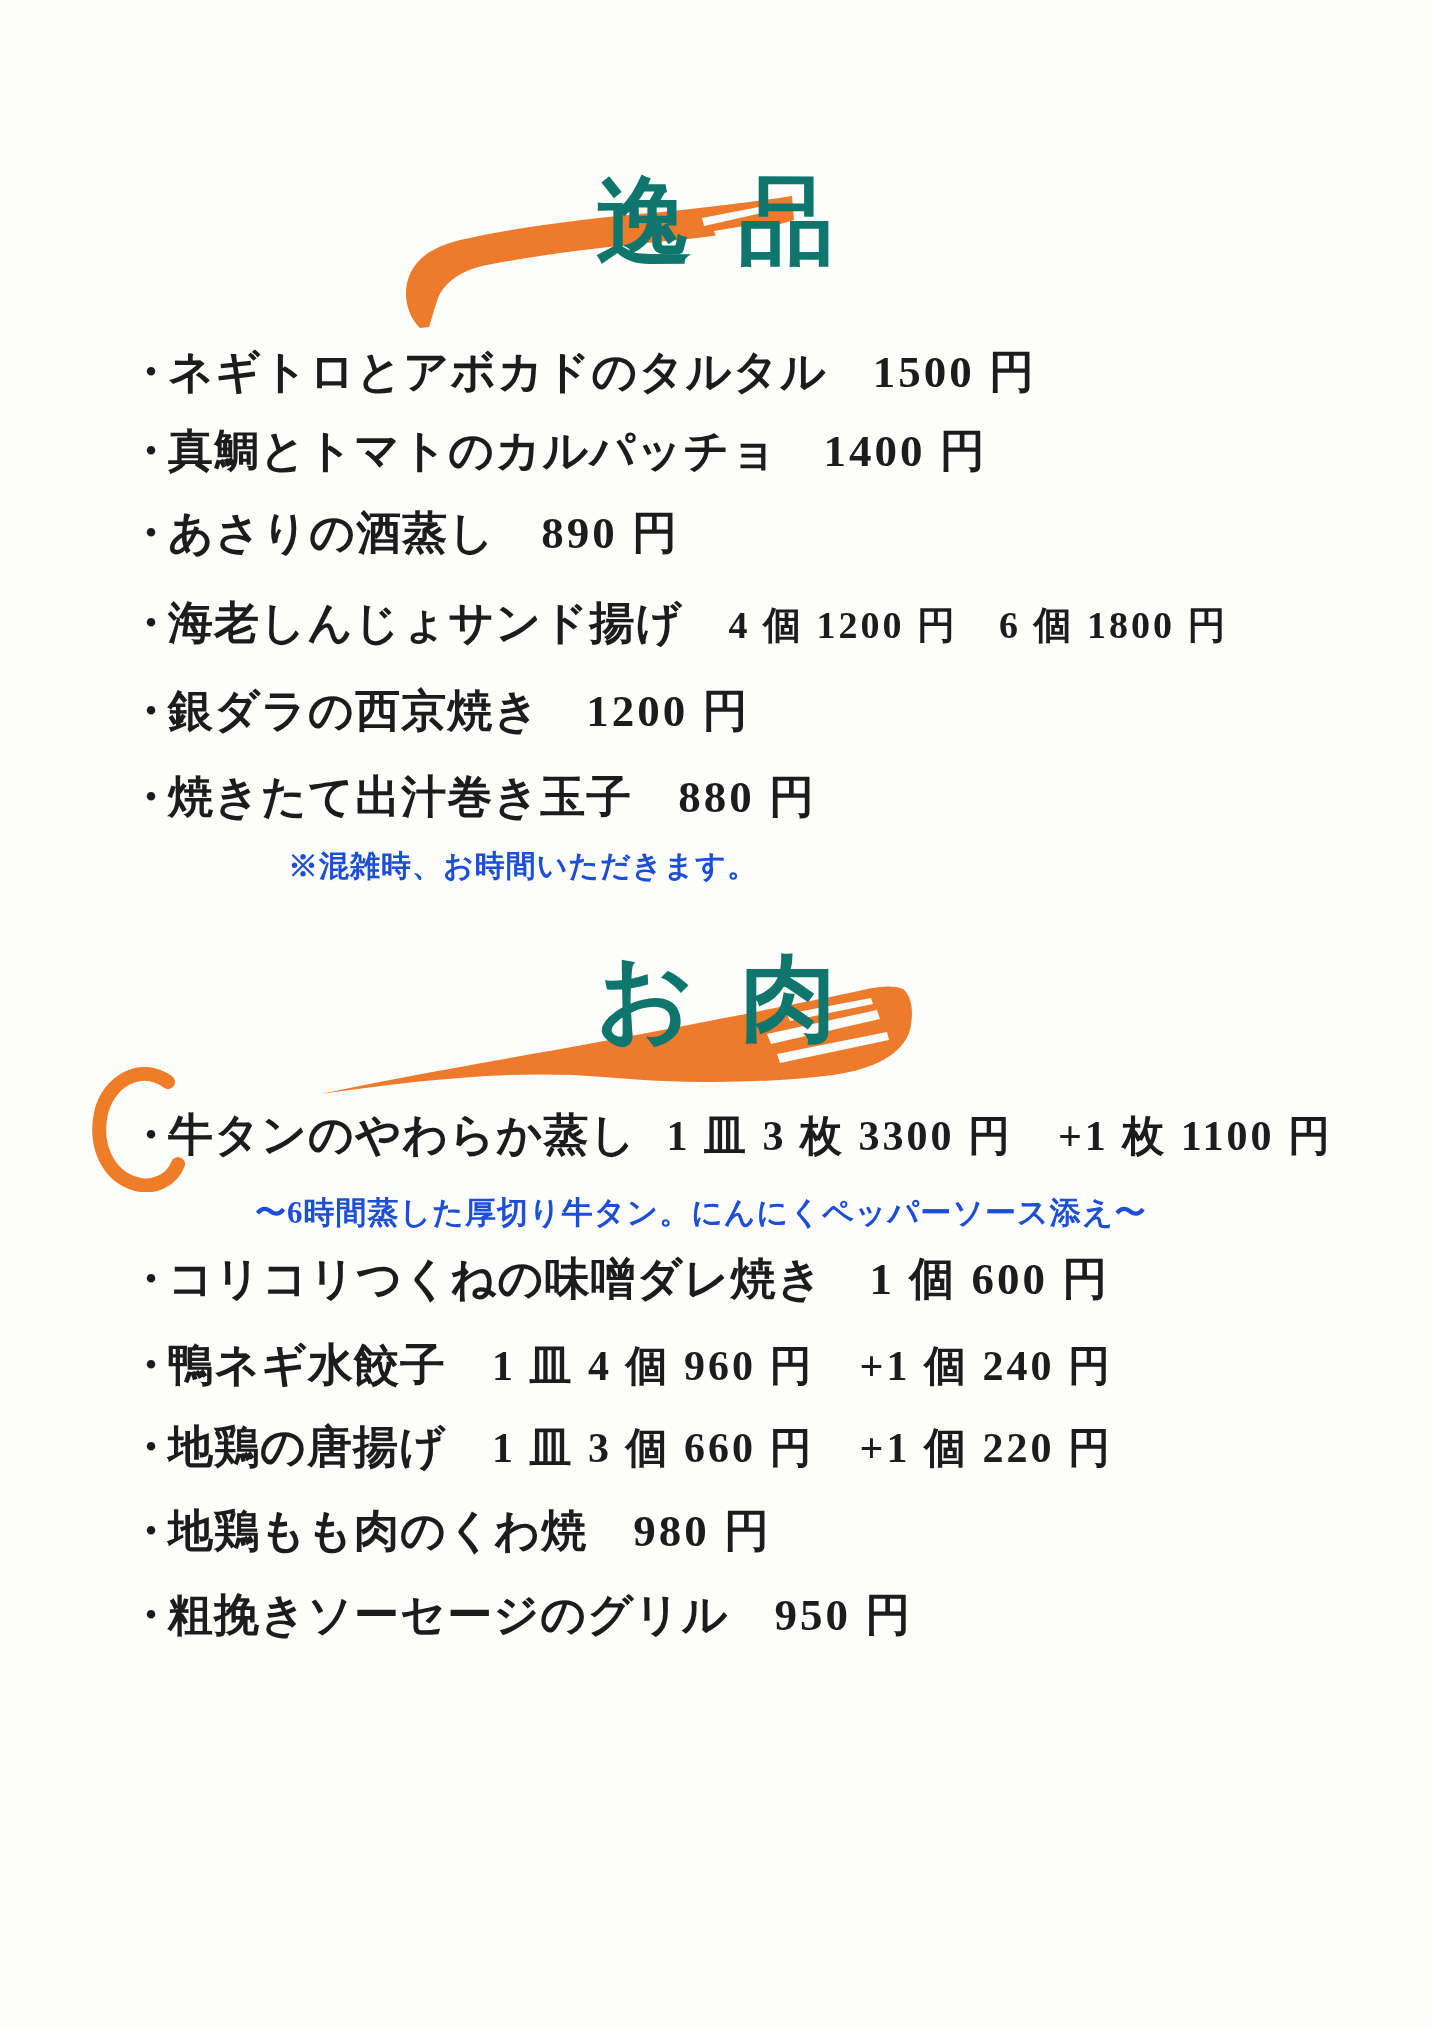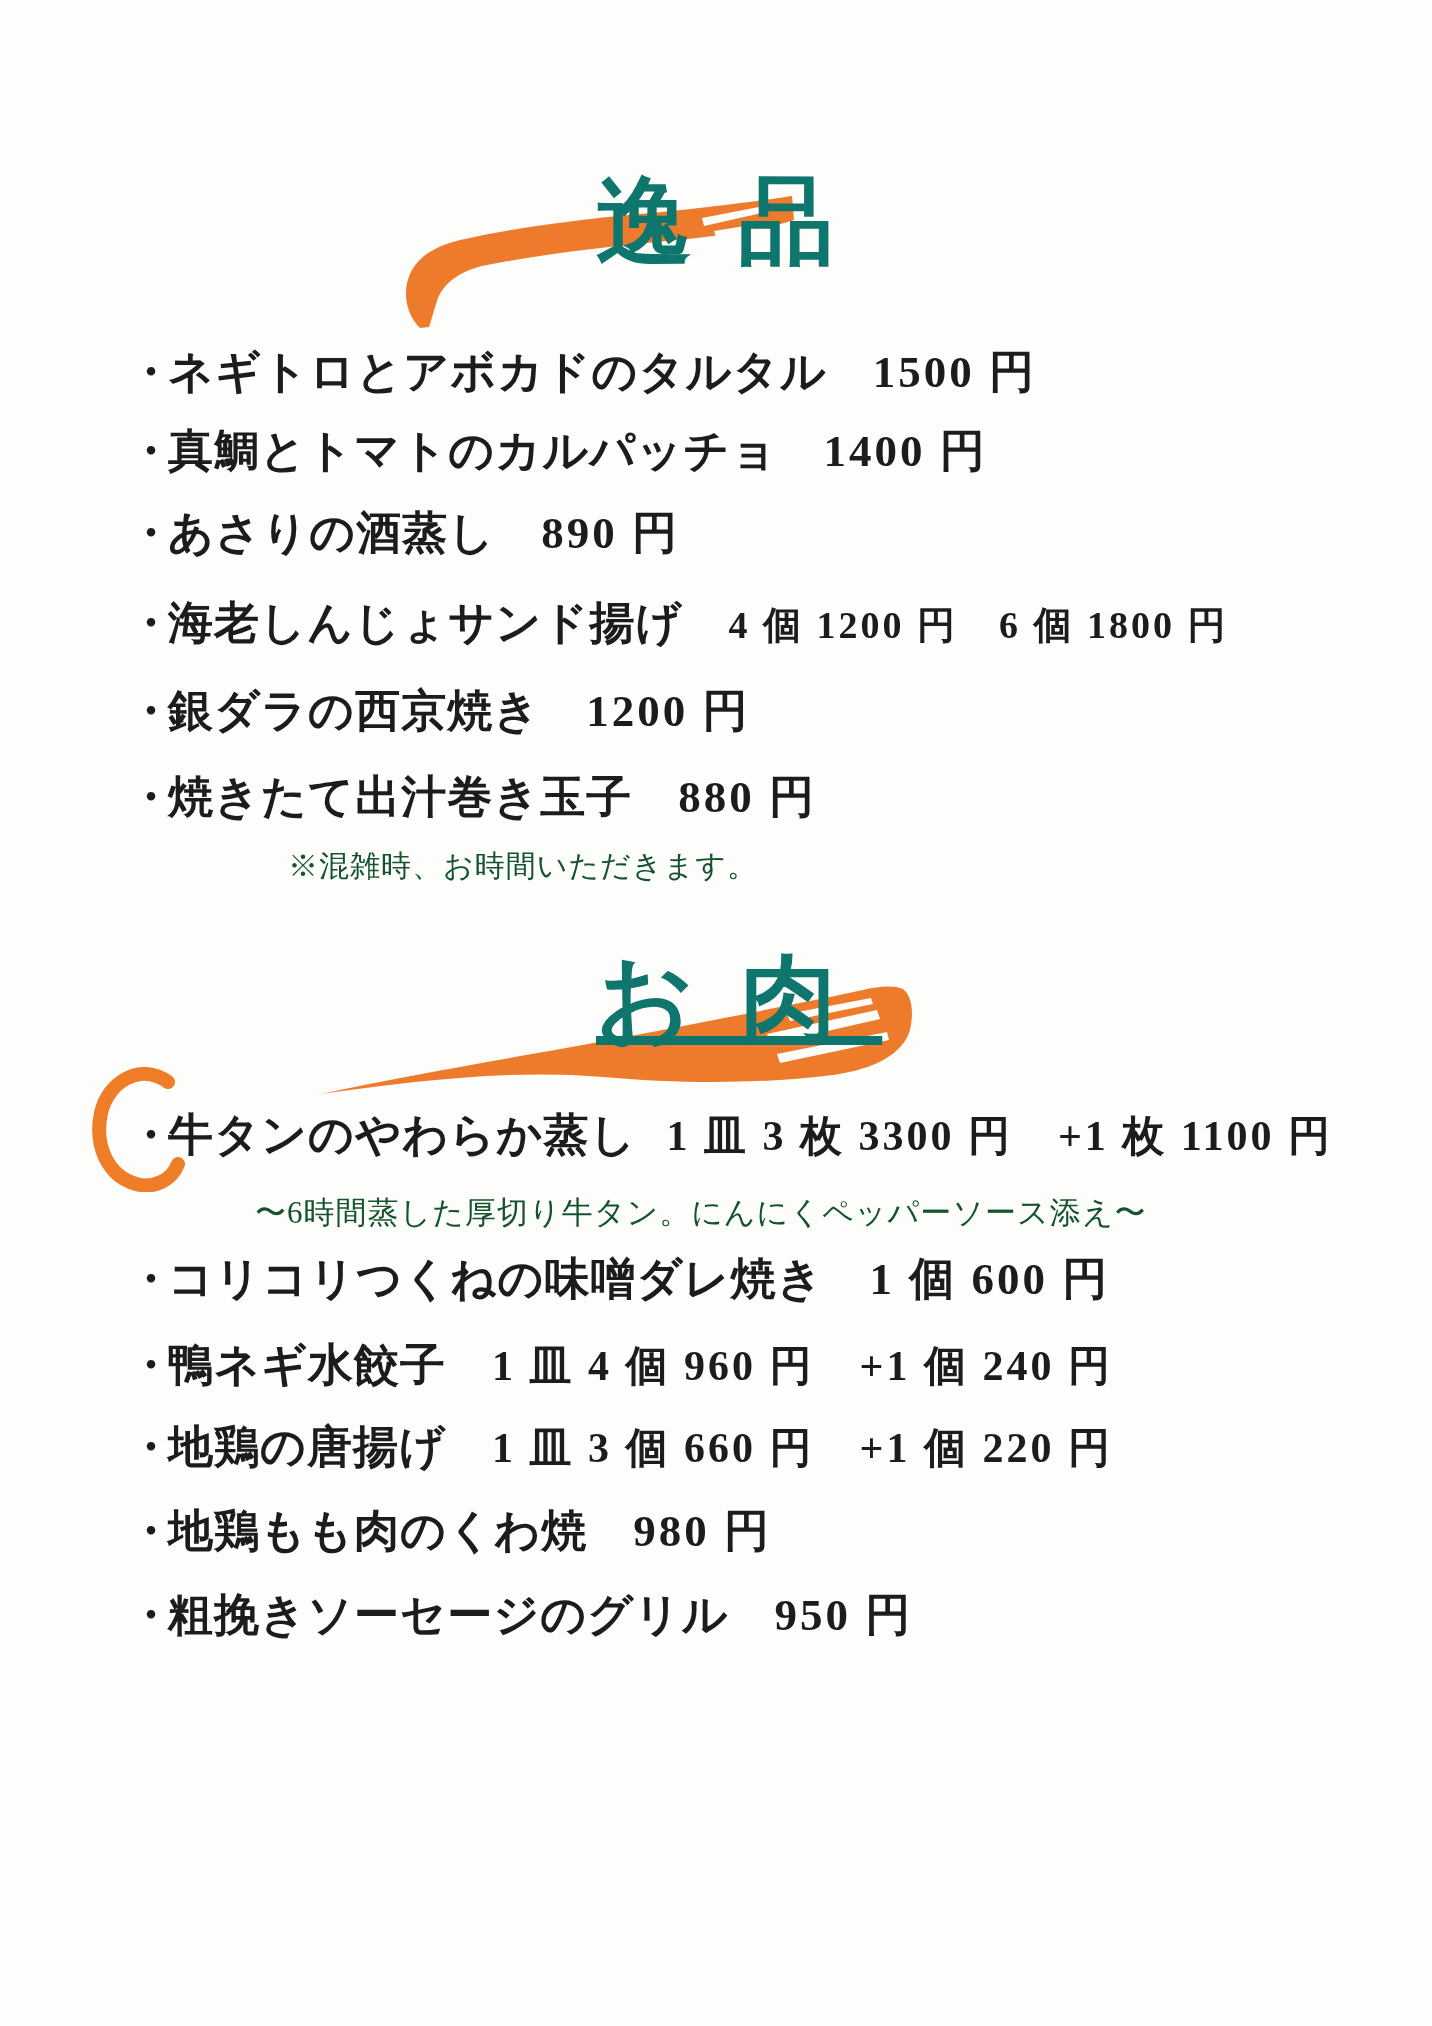--- a/index.html
+++ b/index.html
@@ -41,25 +41,25 @@
     font-weight:700;
   }
   .name{letter-spacing:1px;}
   .price{margin-left:46px;letter-spacing:3px;}
   .row.tight .price{margin-left:30px;}
   .row.small-price .price{font-size:38px;}
   .row.mid-price .price{font-size:42px;}
   .note{
     position:absolute;
     font-size:30px;
-    font-weight:400;
+    font-weight:700;
     letter-spacing:1px;
     white-space:nowrap;
     z-index:2;
-    color:#14532d;
+    color:#1d4ed8;
   }
 </style>
 </head>
 <body>
 
 <div id="paper">
 
   <svg class="brush" style="left:402px;top:196px;" width="395" height="135" viewBox="0 0 395 135">
     <path fill="#ec7420" opacity="0.95" d="
       M18,132
@@ -104,21 +104,21 @@
       C340,60 430,42 520,24
       C545,19 572,10 588,17
       C597,24 599,40 595,58
       C588,82 560,97 518,103
       C438,113 358,111 288,105
       C198,97 98,109 6,122 Z"></path>
     <path fill="#fdfdfb" d="M452,62 L562,38 L565,47 L456,72 Z"></path>
     <path fill="#fdfdfb" d="M462,82 L572,60 L574,68 L465,91 Z"></path>
     <path fill="#fdfdfb" d="M472,42 L556,26 L558,32 L475,49 Z"></path>
   </svg>
-  <h1 class="sec-title" style="left:596px;top:935px;text-decoration:underline;">お肉</h1>
+  <h1 class="sec-title" style="left:596px;top:935px;">お肉</h1>
 
   <svg class="circle-mark" style="left:92px;top:1066px;" width="104" height="126" viewBox="0 0 104 126">
     <path fill="none" stroke="#ef7d28" stroke-width="14" stroke-linecap="round" d="
       M76,16
       C48,-4 16,16 9,47
       C2,80 16,110 44,118
       C62,123 80,114 86,98"></path>
   </svg>
 
   <div class="row tight mid-price" style="top:1108px">

